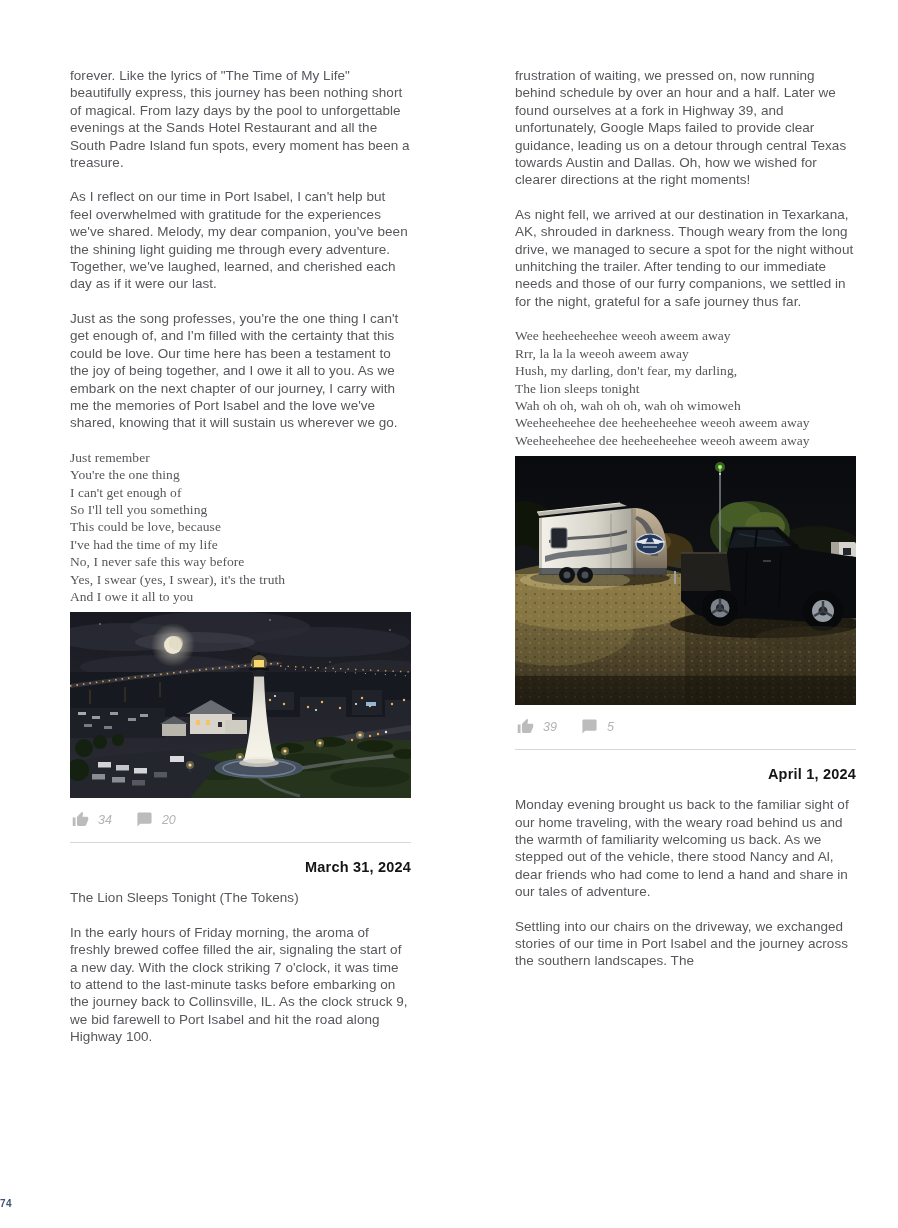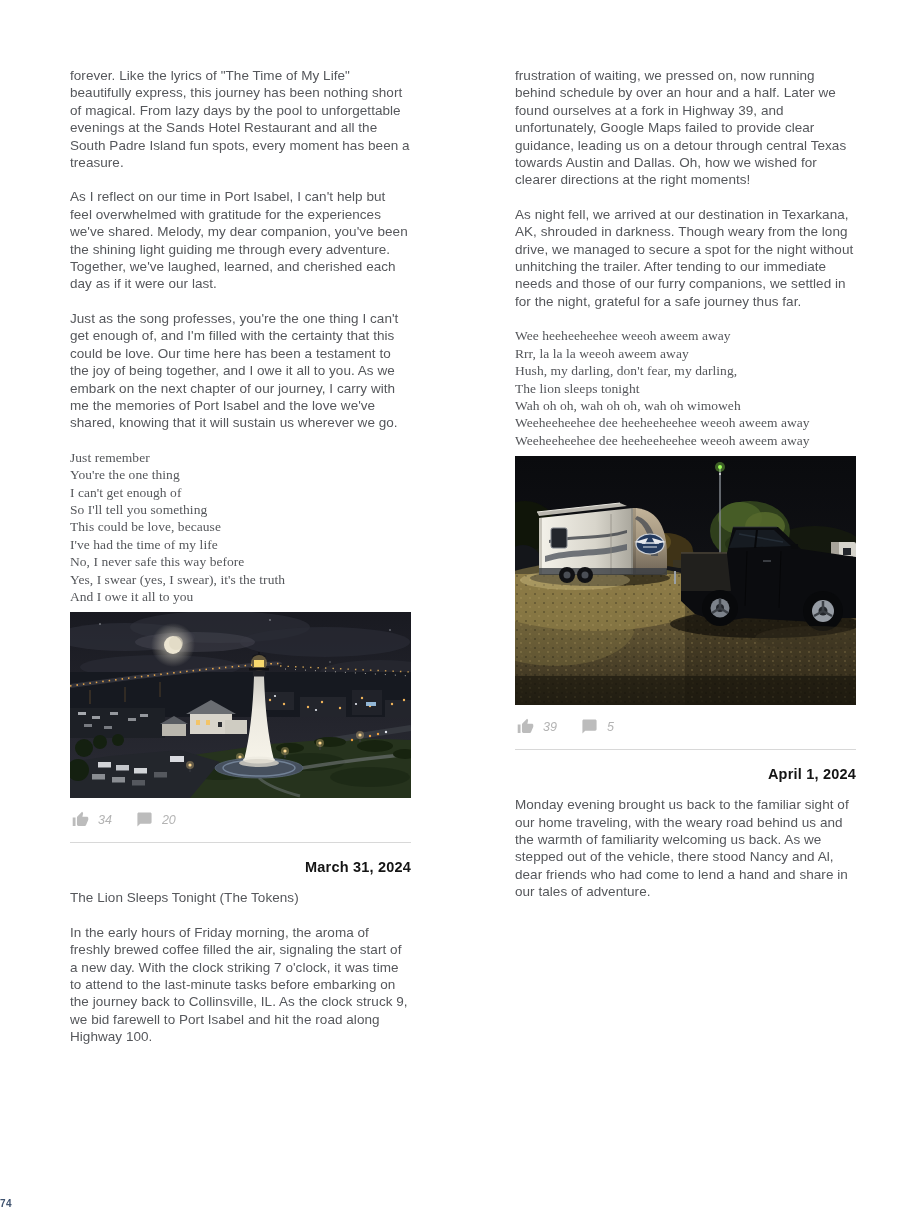--- a/index.html
+++ b/index.html
@@ -345,20 +345,21 @@
           <svg class="eng-icon" viewBox="0 0 24 24">
               <path d="M20 2H4c-1.1 0-2 .9-2 2v18l4-4h14c1.1 0 2-.9 2-2V4c0-1.1-.9-2-2-2z"></path>
             </svg>
           <span class="eng-count">5</span>
         </span>
       </div>
 
       <hr class="divider">
       <h2 class="post-date">April 1, 2024</h2>
       <p class="para">Monday evening brought us back to the familiar sight of our home traveling, with the weary road behind us and the warmth of familiarity welcoming us back. As we stepped out of the vehicle, there stood Nancy and Al, dear friends who had come to lend a hand and share in our tales of adventure.</p>
+      <p class="para">Settling into our chairs on the driveway, we exchanged stories of our time in Port Isabel and the journey across the southern landscapes. The</p>
     </section>
 
   </div>
 
   <footer class="page-footer">
     <span class="page-number">74</span>
   </footer>
 </div>
 
 </body></html>

